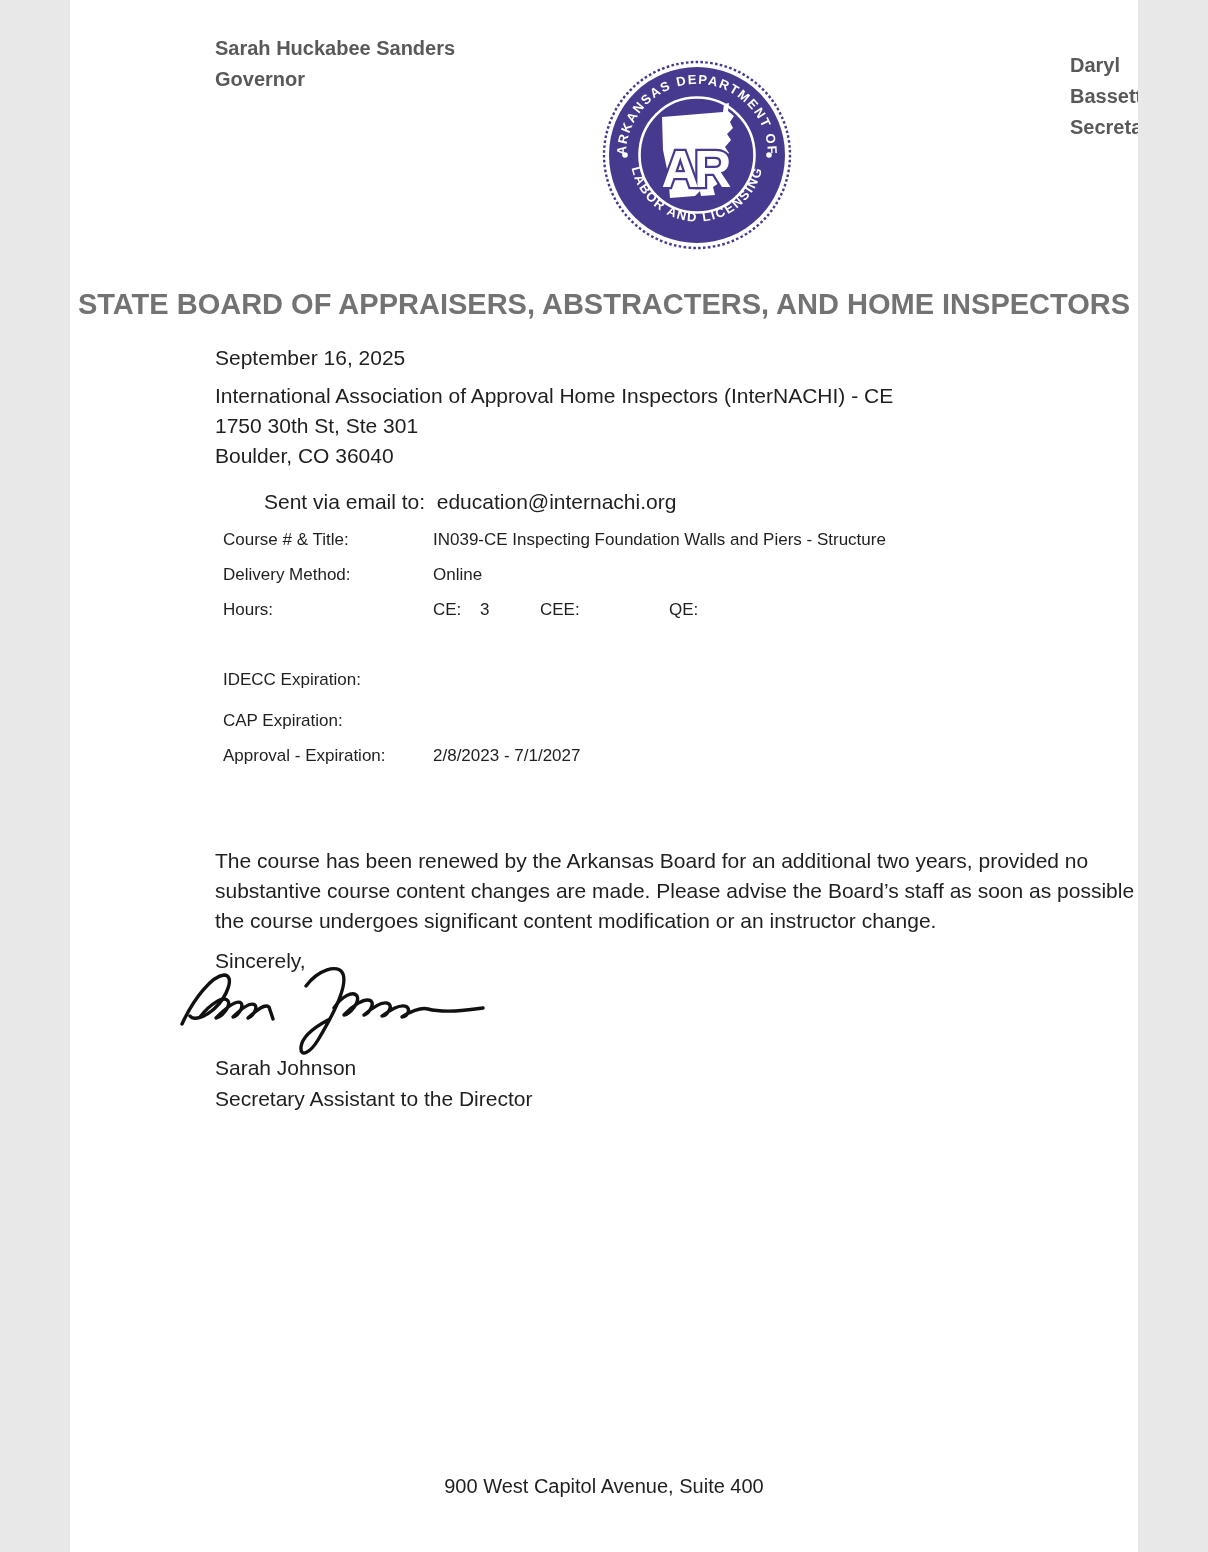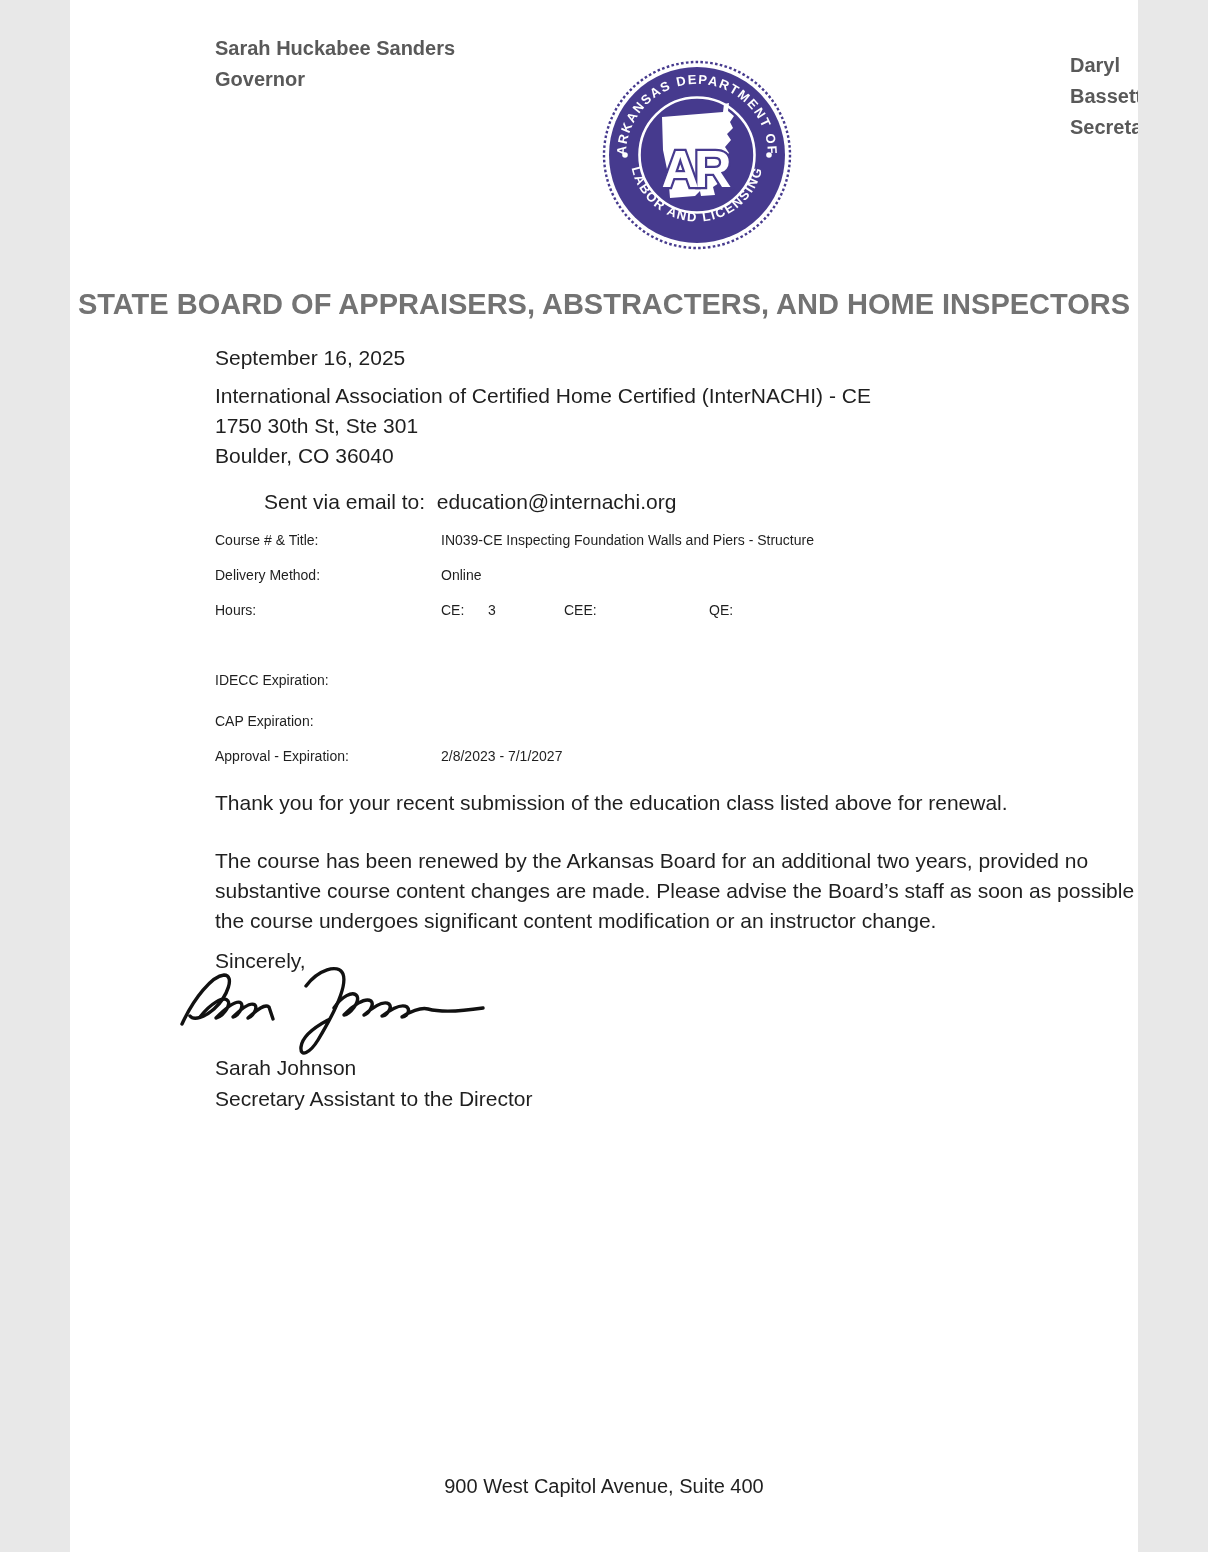--- a/index.html
+++ b/index.html
@@ -17,21 +17,21 @@
   .abs { position: absolute; }
   .line { font-size: 21px; line-height: 30px; white-space: pre-wrap; }
   .hdr-block { font-size: 20px; font-weight: bold; color: #595959; line-height: 31px; }
   .doc-title {
     left: 0; right: 0; top: 288px;
     text-align: center;
     font-size: 29px; font-weight: bold; color: #737373;
     letter-spacing: 0px;
   }
   .recipient .line { line-height: 30px; }
-  .field-row { left: 145px; display: flex; font-size: 14px; line-height: 30px; gap: 16px; }
+  .field-row { left: 153px; display: flex; font-size: 17px; line-height: 30px; }
   .field-label { display: inline-block; width: 210px; white-space: pre-wrap; }
   .field-value { white-space: pre-wrap; }
   .hours-cell-ce { display: inline-block; width: 107px; white-space: pre-wrap; }
   .hours-cell-ce .hl { display: inline-block; width: 47px; }
   .hours-cell-cee { display: inline-block; width: 129px; white-space: pre-wrap; }
   .hours-cell-qe { display: inline-block; white-space: pre-wrap; }
   .para { left: 145px; width: 965px; font-size: 21px; line-height: 30px; }
   .footer {
     left: 0; right: 0; top: 1418px;
     text-align: center;
@@ -77,21 +77,21 @@
       <path fill="#ffffff" d="M 60 57 L 121 52 L 122 44 L 127 43 L 126 51 L 132 56 L 128 62 L 131 68 L 125 74 L 129 80 L 123 87 L 127 93 L 120 100 L 124 107 L 116 114 L 120 121 L 111 127 L 113 135 L 99 136 L 98 131 L 93 136 L 68 138 L 66 114 L 61 90 Z"></path>
       <text x="92" y="127" text-anchor="middle" font-family="Liberation Sans, sans-serif" font-size="52" font-weight="bold" fill="#ffffff" stroke="#463a8e" stroke-width="4.5" paint-order="stroke" letter-spacing="-5">AR</text>
     </svg>
   </div>
 
   <div class="abs doc-title">STATE BOARD OF APPRAISERS, ABSTRACTERS, AND HOME INSPECTORS</div>
 
   <div class="abs line" style="left:145px; top:343px;">September 16, 2025</div>
 
   <div class="abs recipient" style="left:145px; top:381px;">
-    <div class="line">International Association of Certified Home Certified (InterNACHI) - CE</div>
+    <div class="line">International Association of Approval Home Inspectors (InterNACHI) - CE</div>
     <div class="line">1750 30th St, Ste 301</div>
     <div class="line">Boulder, CO 36040</div>
   </div>
 
   <div class="abs line" style="left:162px; top:487px;margin-left:32px;">Sent via email to:  education@internachi.org</div>
 
   <div class="abs field-row" style="top:525px;">
     <span class="field-label">Course # &amp; Title:</span>
     <span class="field-value">IN039-CE Inspecting Foundation Walls and Piers - Structure</span>
   </div>
@@ -117,21 +117,20 @@
   <div class="abs field-row" style="top:706px;">
     <span class="field-label">CAP Expiration:</span>
     <span class="field-value"></span>
   </div>
 
   <div class="abs field-row" style="top:741px;">
     <span class="field-label">Approval - Expiration:</span>
     <span class="field-value">2/8/2023 - 7/1/2027</span>
   </div>
 
-  <div class="abs para" style="top:788px;">Thank you for your recent submission of the education class listed above for renewal.</div>
   <div class="abs para" style="top:846px;">The course has been renewed by the Arkansas Board for an additional two years, provided no substantive course content changes are made. Please advise the Board’s staff as soon as possible if the course undergoes significant content modification or an instructor change.</div>
 
   <div class="abs line" style="left:145px; top:946px;">Sincerely,</div>
 
   <div class="abs sig-wrap">
     <svg width="345" height="100" viewBox="0 0 345 100">
       <g fill="none" stroke="#111111" stroke-width="3.4" stroke-linecap="round" stroke-linejoin="round">
         <path d="M4,62 C16,36 34,14 46,13 C57,13 50,34 36,47 C27,55 16,59 12,54"></path>
         <path d="M22,55 C32,42 46,33 50,39 C53,44 44,55 38,56 C46,48 58,37 63,41 C66,45 60,54 55,55 C62,48 72,39 77,43 C80,47 74,55 70,56 C77,50 86,41 91,45 L95,57"></path>
         <path d="M128,24 C140,8 160,1 165,12 C170,25 152,58 140,78 C132,91 122,96 123,85 C124,76 135,66 150,58"></path>

